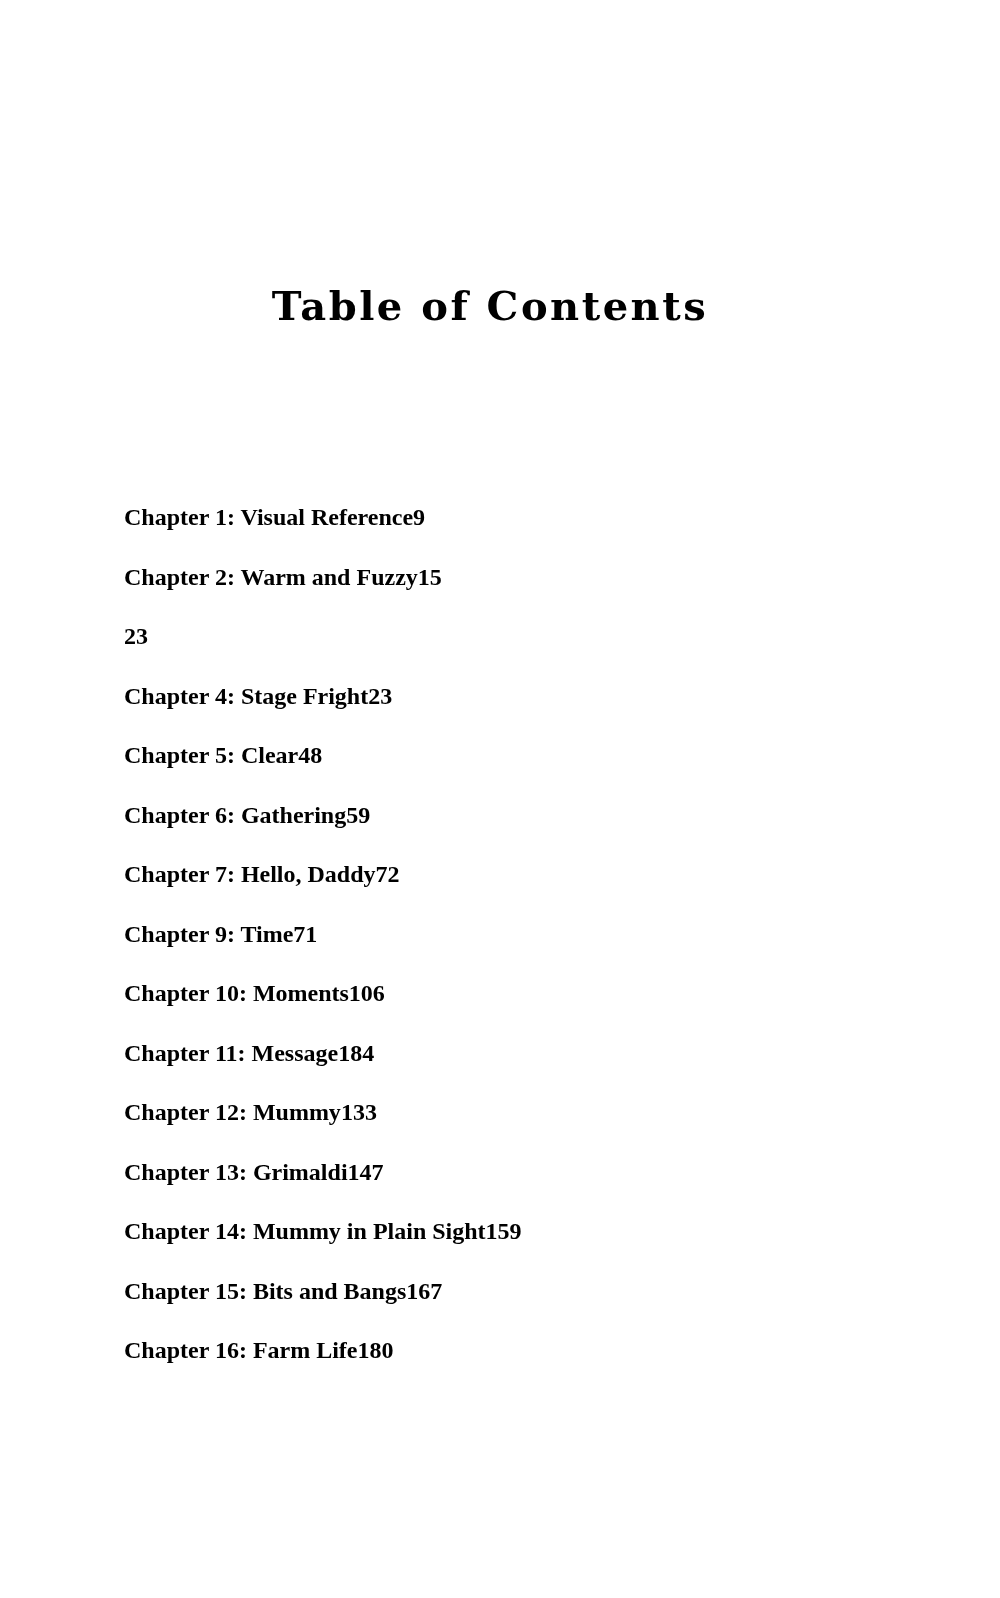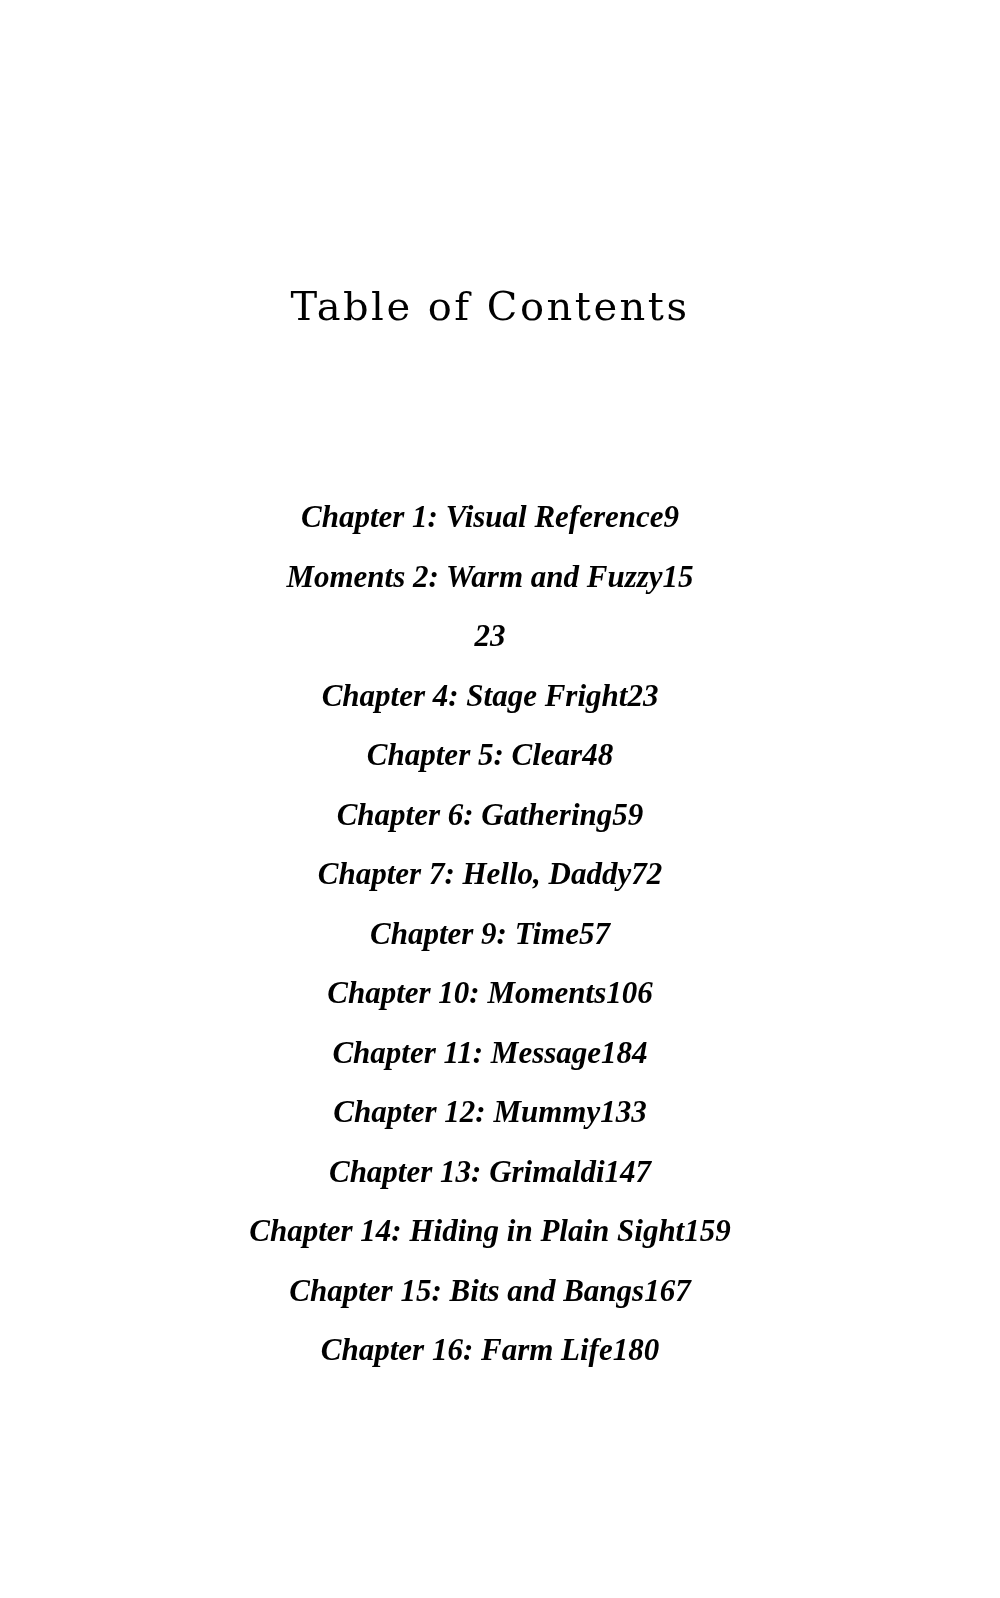--- a/index.html
+++ b/index.html
@@ -14,62 +14,61 @@
       overflow: hidden;
       color: #000000;
     }
     .page-title {
       position: absolute;
       left: 0;
       width: 980px;
       top: 278px;
       text-align: center;
       font-family: "DejaVu Serif", "Liberation Serif", serif;
-      font-weight: normal;
+      font-weight: bold;
       font-size: 40px;
       letter-spacing: 2.5px;
       line-height: 56px;
       margin: 0;
     }
     .toc-list {
       position: absolute;
       left: 124px;
       top: 497px;
       width: 732px;
       margin: 0;
       padding: 0;
       list-style: none;
     }
     .toc-row {
       display: flex;
-      justify-content: center;
+      justify-content: flex-start;
       align-items: baseline;
       height: 59.5px;
       font-family: "Liberation Serif", serif;
       font-weight: bold;
-      font-size: 31px;
+      font-size: 24px;
       line-height: 40px;
-      font-style: italic;
     }
     .toc-page {
       text-align: right;
     }
   </style>
 </head>
 <body>
 
 <h1 class="page-title">Table of Contents</h1>
 
 <ul class="toc-list">
   <li class="toc-row">
     <span>Chapter 1: Visual Reference</span>
     <span class="toc-page">9</span>
   </li>
   <li class="toc-row">
-    <span>Moments 2: Warm and Fuzzy</span>
+    <span>Chapter 2: Warm and Fuzzy</span>
     <span class="toc-page">15</span>
   </li>
   <li class="toc-row">
     <span class="toc-page">23</span>
   </li>
   <li class="toc-row">
     <span>Chapter 4: Stage Fright</span>
     <span class="toc-page">23</span>
   </li>
   <li class="toc-row">
@@ -79,40 +78,40 @@
   <li class="toc-row">
     <span>Chapter 6: Gathering</span>
     <span class="toc-page">59</span>
   </li>
   <li class="toc-row">
     <span>Chapter 7: Hello, Daddy</span>
     <span class="toc-page">72</span>
   </li>
   <li class="toc-row">
     <span>Chapter 9: Time</span>
-    <span class="toc-page">57</span>
+    <span class="toc-page">71</span>
   </li>
   <li class="toc-row">
     <span>Chapter 10: Moments</span>
     <span class="toc-page">106</span>
   </li>
   <li class="toc-row">
     <span>Chapter 11: Message</span>
     <span class="toc-page">184</span>
   </li>
   <li class="toc-row">
     <span>Chapter 12: Mummy</span>
     <span class="toc-page">133</span>
   </li>
   <li class="toc-row">
     <span>Chapter 13: Grimaldi</span>
     <span class="toc-page">147</span>
   </li>
   <li class="toc-row">
-    <span>Chapter 14: Hiding in Plain Sight</span>
+    <span>Chapter 14: Mummy in Plain Sight</span>
     <span class="toc-page">159</span>
   </li>
   <li class="toc-row">
     <span>Chapter 15: Bits and Bangs</span>
     <span class="toc-page">167</span>
   </li>
   <li class="toc-row">
     <span>Chapter 16: Farm Life</span>
     <span class="toc-page">180</span>
   </li>

